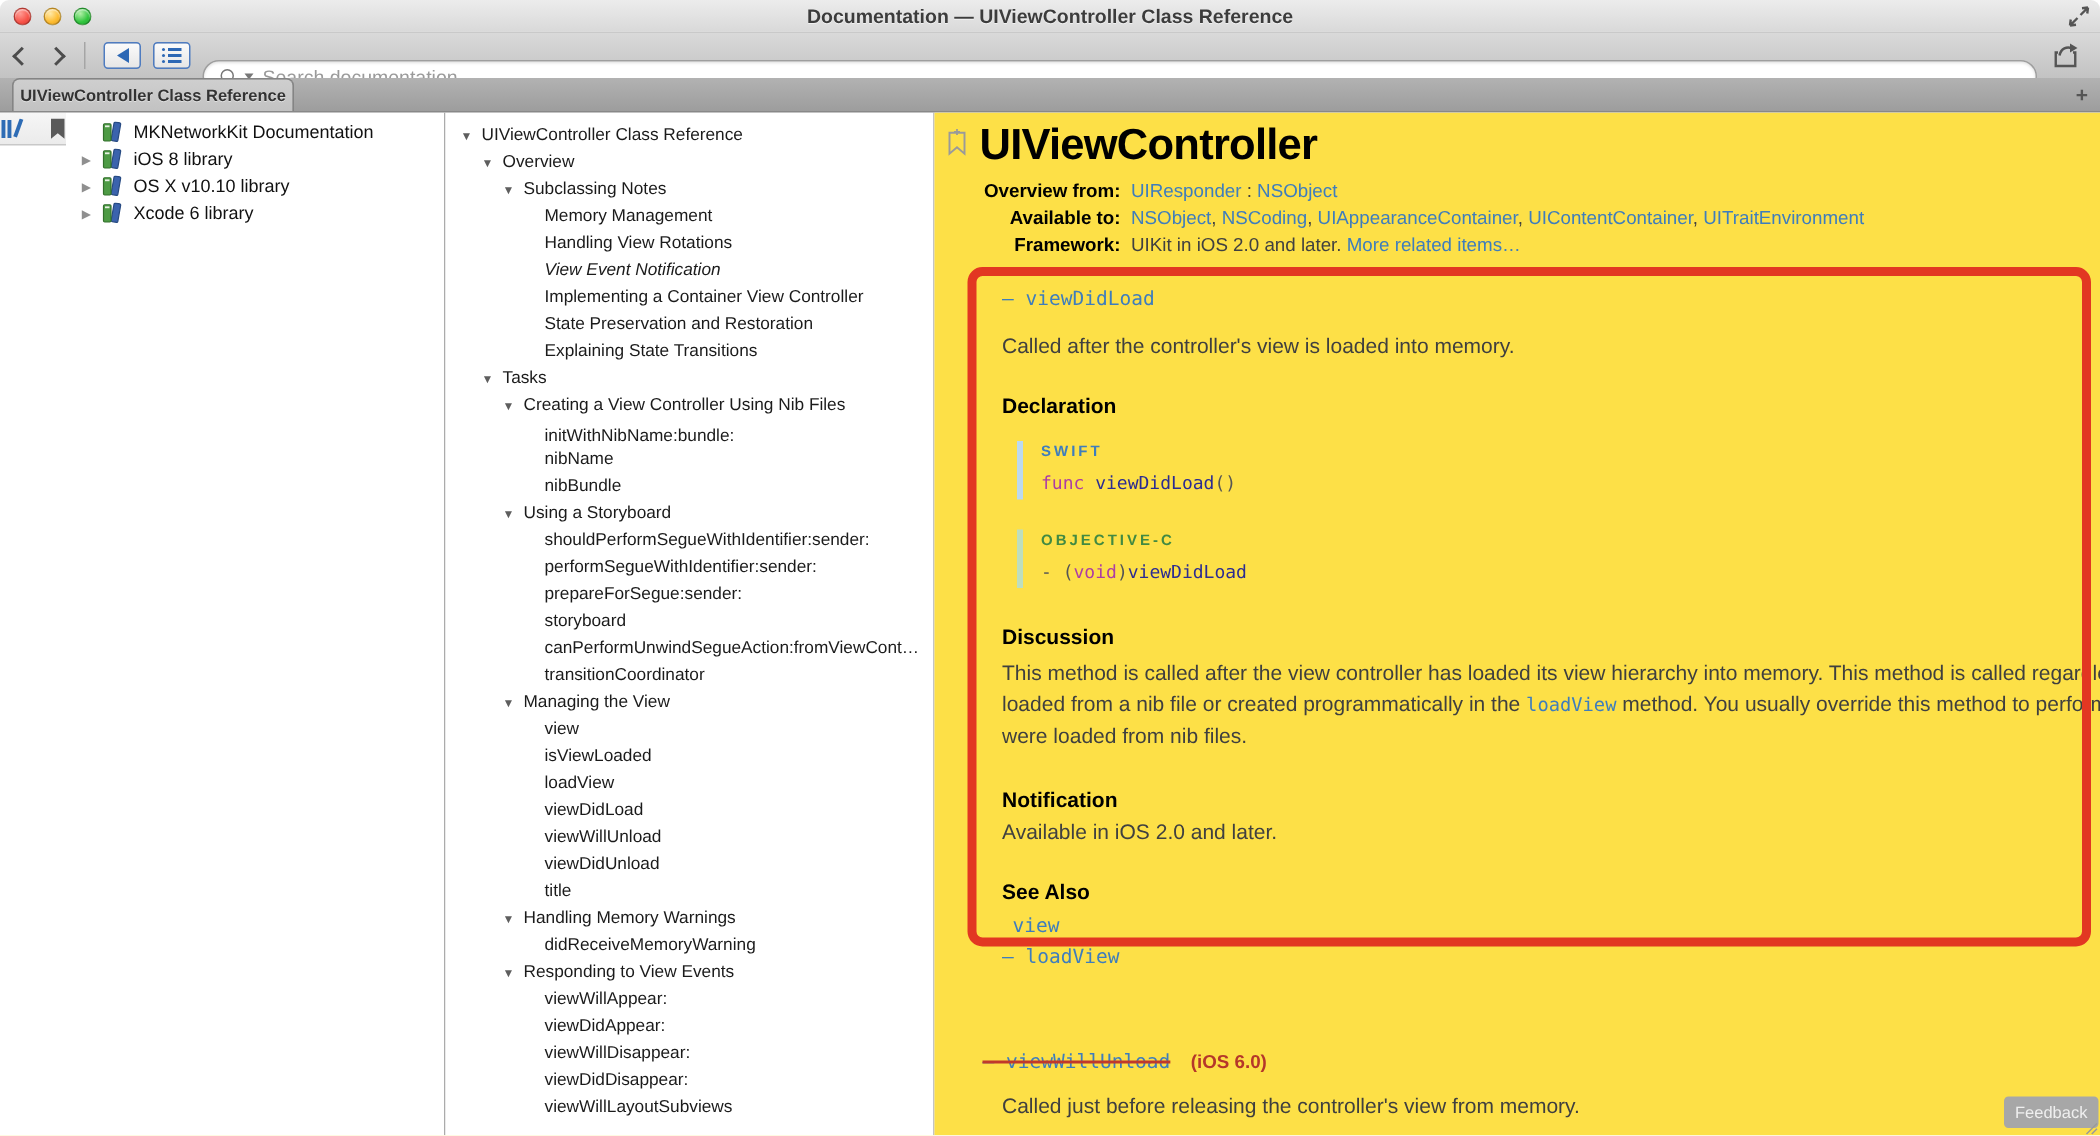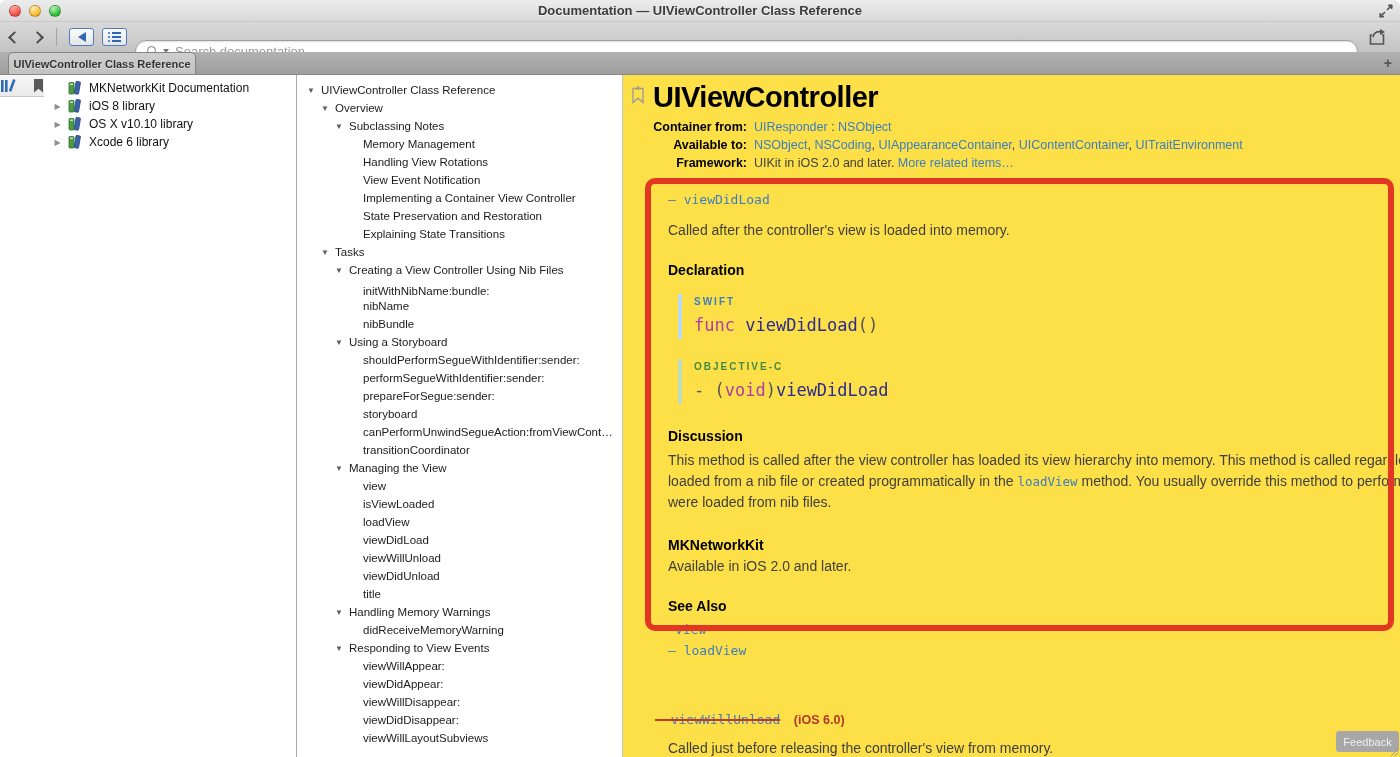--- a/index.html
+++ b/index.html
@@ -73,21 +73,21 @@
   .mono { font-family:"DejaVu Sans Mono",monospace; font-size:12.5px; }
 
   .method-block { margin:20px 0 0 45px; }
   .method-link { font-family:"DejaVu Sans Mono",monospace; font-size:13px; color:var(--link,#3e7dbd); }
   .abstract { margin-top:15px; font-size:14px; color:#3f3f3f; }
   .sec-h { margin-top:24px; font-size:14px; font-weight:bold; color:#000; }
   .codeblock { margin:16px 0 0 10px; border-left:4px solid #bcd9ef; padding:2px 0 4px 12px; }
   .codeblock.objc { border-left-color:#bedebe; margin-top:20px; }
   .code-lang { font-size:10px; letter-spacing:2px; font-weight:bold; color:var(--swift,#3e7dbd); }
   .codeblock.objc .code-lang { color:var(--objc,#428a42); }
-  .code-line { margin-top:8px; font-family:"DejaVu Sans Mono",monospace; font-size:17px; color:#333; }
+  .code-line { margin-top:8px; font-family:"DejaVu Sans Mono",monospace; font-size:12px; color:#333; }
   .kw { color:var(--keyword,#ad3da4); }
   .ident { color:var(--code,#2b2b92); }
   .plain { color:#555; }
   .para-line { white-space:nowrap; font-size:14px; line-height:20.5px; color:#3f3f3f; }
   .para { margin-top:6px; }
   .avail-text { margin-top:5px; font-size:14px; }
   .see-item { margin-top:6px; font-family:"DejaVu Sans Mono",monospace; font-size:13px; color:var(--link,#3e7dbd); }
   .see-item.first { margin-top:8px; padding-left:7px; }
 
   .annotation-rect { position:absolute; left:22px; top:103px; width:749px; height:453px; border:6px solid var(--annotation,#e23722); border-radius:10px; pointer-events:none; }
@@ -233,21 +233,21 @@
             <span>Subclassing Notes</span>
           </div>
           <div class="toc-row" style="padding-left: 52px;">
             <span class="toc-tri hide">▼</span>
             <span>Memory Management</span>
           </div>
           <div class="toc-row" style="padding-left: 52px;">
             <span class="toc-tri hide">▼</span>
             <span>Handling View Rotations</span>
           </div>
-          <div class="toc-row" style="padding-left: 52px;">
+          <div class="toc-row" style="padding-left: 52px; font-style: italic;">
             <span class="toc-tri hide">▼</span>
             <span>View Event Notification</span>
           </div>
           <div class="toc-row" style="padding-left: 52px;">
             <span class="toc-tri hide">▼</span>
             <span>Implementing a Container View Controller</span>
           </div>
           <div class="toc-row" style="padding-left: 52px;">
             <span class="toc-tri hide">▼</span>
             <span>State Preservation and Restoration</span>
@@ -376,21 +376,21 @@
       <div class="doc-header">
         <svg class="bm-plus" width="14" height="19" viewBox="0 0 14 19">
           <path d="M2 3.5 h10 v14 L7 13.2 L2 17.5 Z" fill="none" stroke="#9a9a9a" stroke-width="1.3"></path>
           <path d="M7 1 v4 M5 3 h4" stroke="#9a9a9a" stroke-width="1.2"></path>
         </svg>
         <h1 class="doc-title">UIViewController</h1>
       </div>
 
       <div class="info-table">
         <div class="info-row">
-          <span class="info-label">Container from:</span>
+          <span class="info-label">Overview from:</span>
           <span class="info-val"><span class="link">UIResponder</span><span> : </span><span class="link">NSObject</span></span>
         </div>
         <div class="info-row">
           <span class="info-label">Available to:</span>
           <span class="info-val"><span class="link">NSObject</span><span>, </span><span class="link">NSCoding</span><span>, </span><span class="link">UIAppearanceContainer</span><span>, </span><span class="link">UIContentContainer</span><span>, </span><span class="link">UITraitEnvironment</span></span>
         </div>
         <div class="info-row">
           <span class="info-label">Framework:</span>
           <span class="info-val"><span>UIKit in iOS 2.0 and later. </span><span class="link">More related items…</span></span>
         </div>
@@ -412,21 +412,21 @@
           <div class="code-line"><span class="plain">- (</span><span class="kw">void</span><span class="plain">)</span><span class="ident">viewDidLoad</span></div>
         </div>
 
         <div class="sec-h">Discussion</div>
         <div class="para">
           <div class="para-line"><span>This method is called after the view controller has loaded its view hierarchy into memory. This method is called regardless of whether the view hierarchy was</span></div>
           <div class="para-line"><span>loaded from a nib file or created programmatically in the </span><span class="link mono">loadView</span><span> method. You usually override this method to perform additional initialization on views that</span></div>
           <div class="para-line"><span>were loaded from nib files.</span></div>
         </div>
 
-        <div class="sec-h">MKNetworkKit</div>
+        <div class="sec-h">Notification</div>
         <div class="avail-text">Available in iOS 2.0 and later.</div>
 
         <div class="sec-h">See Also</div>
         <div class="see-item first">view</div>
         <div class="see-item">– loadView</div>
       </div>
 
       <div class="annotation-rect"></div>
 
       <div class="deprecated-block">

